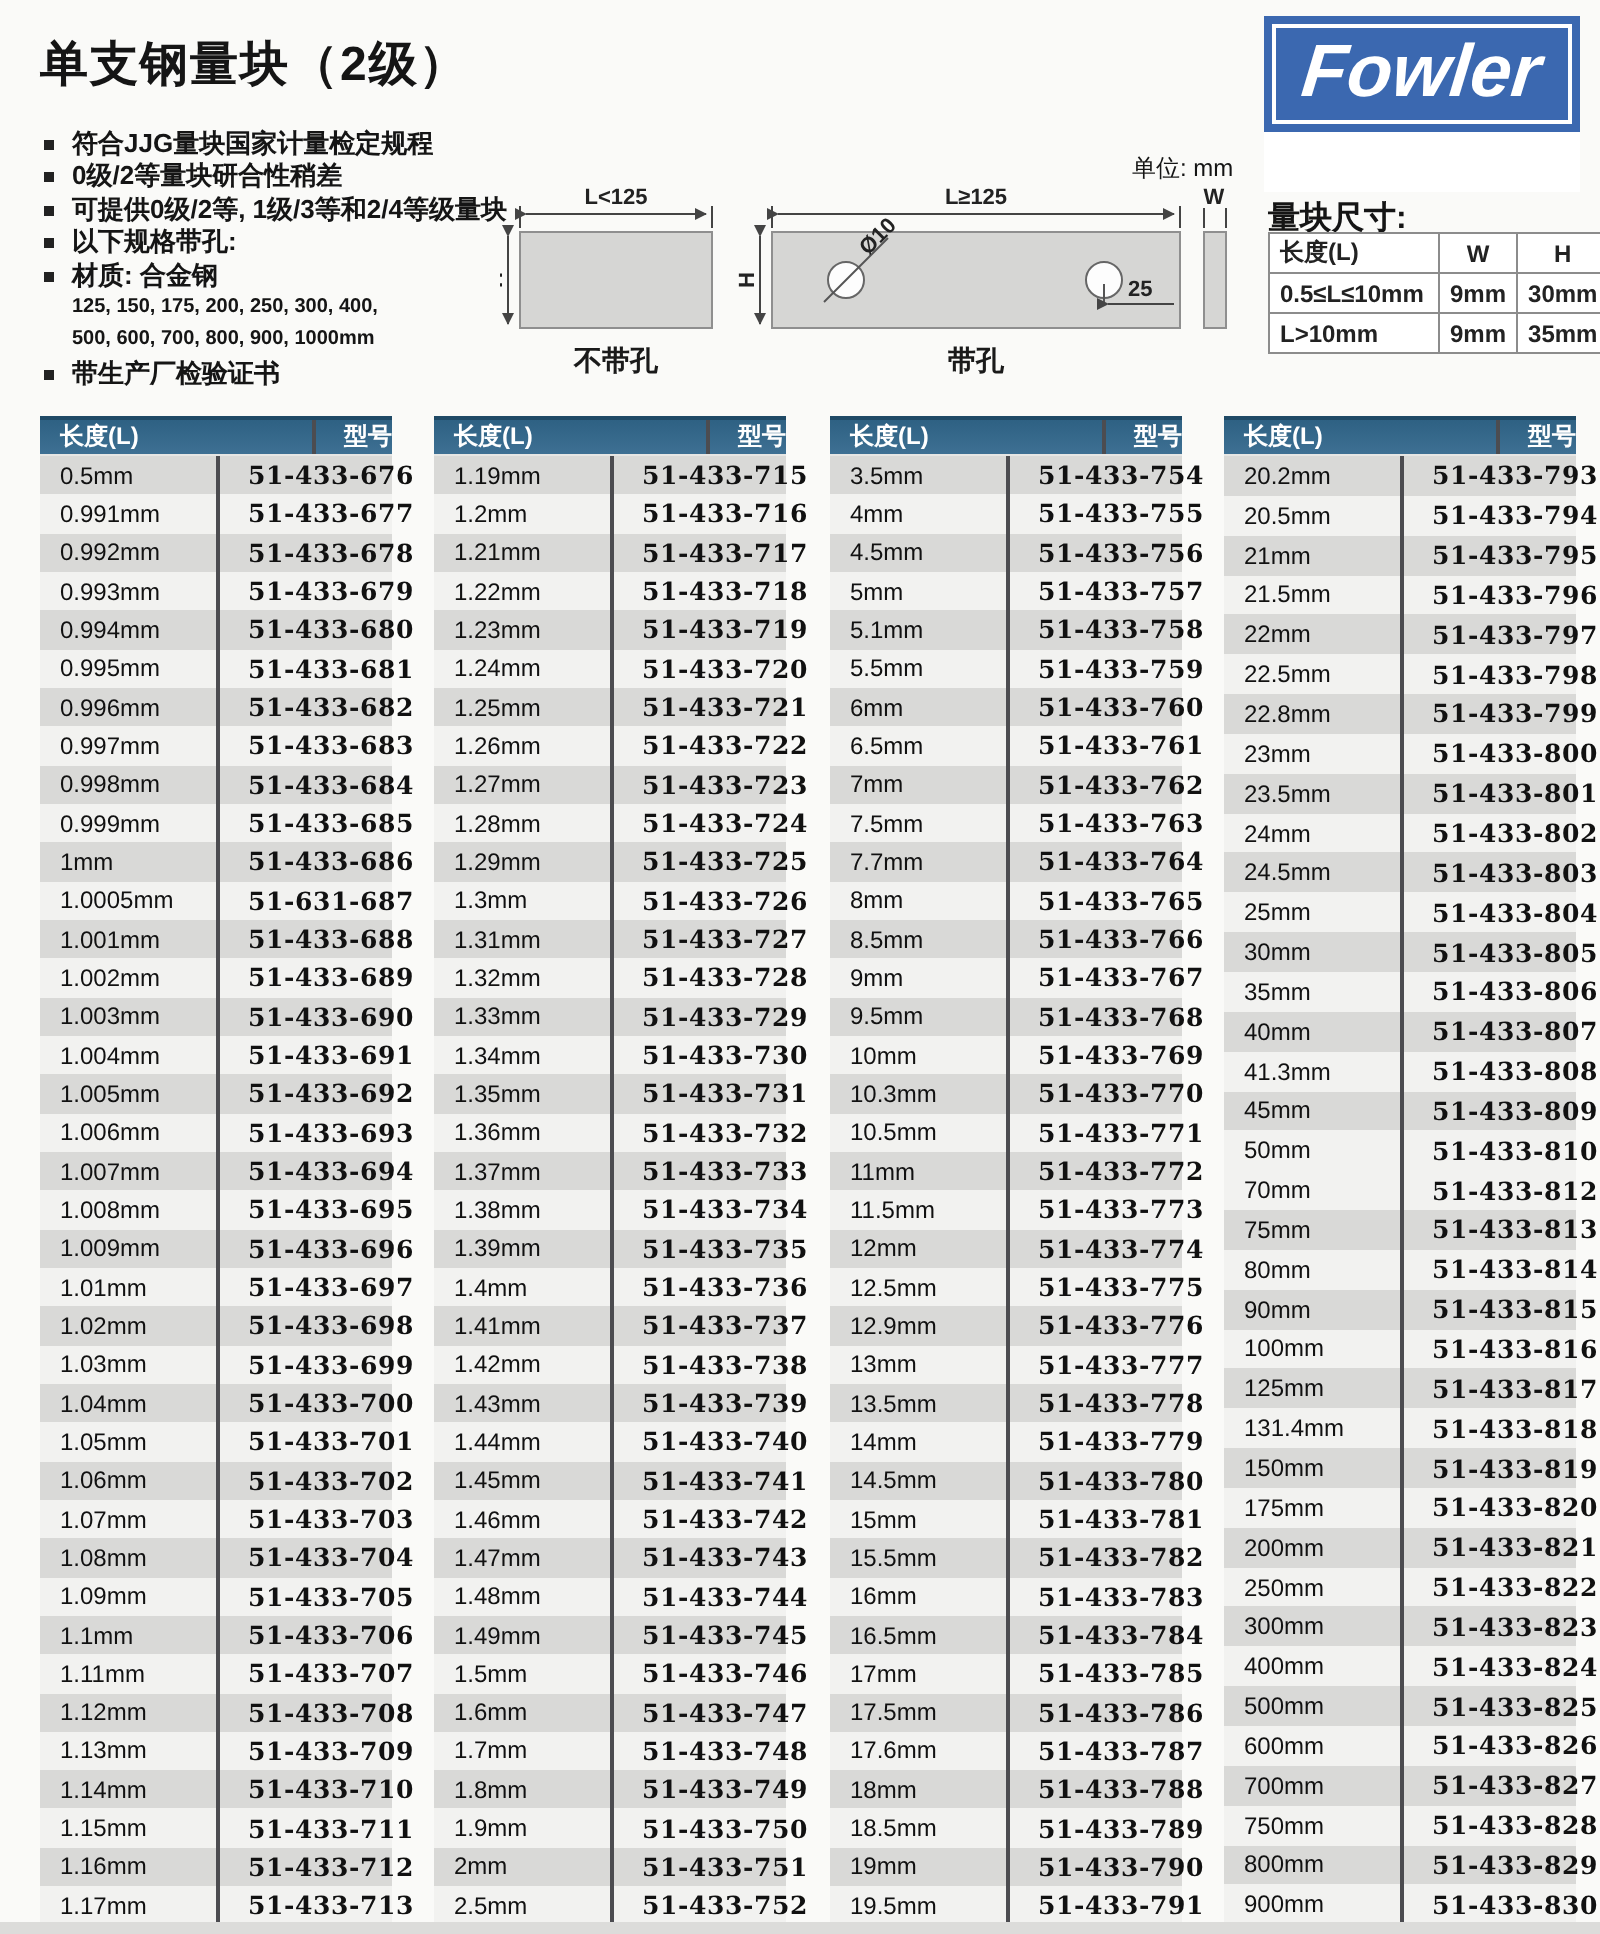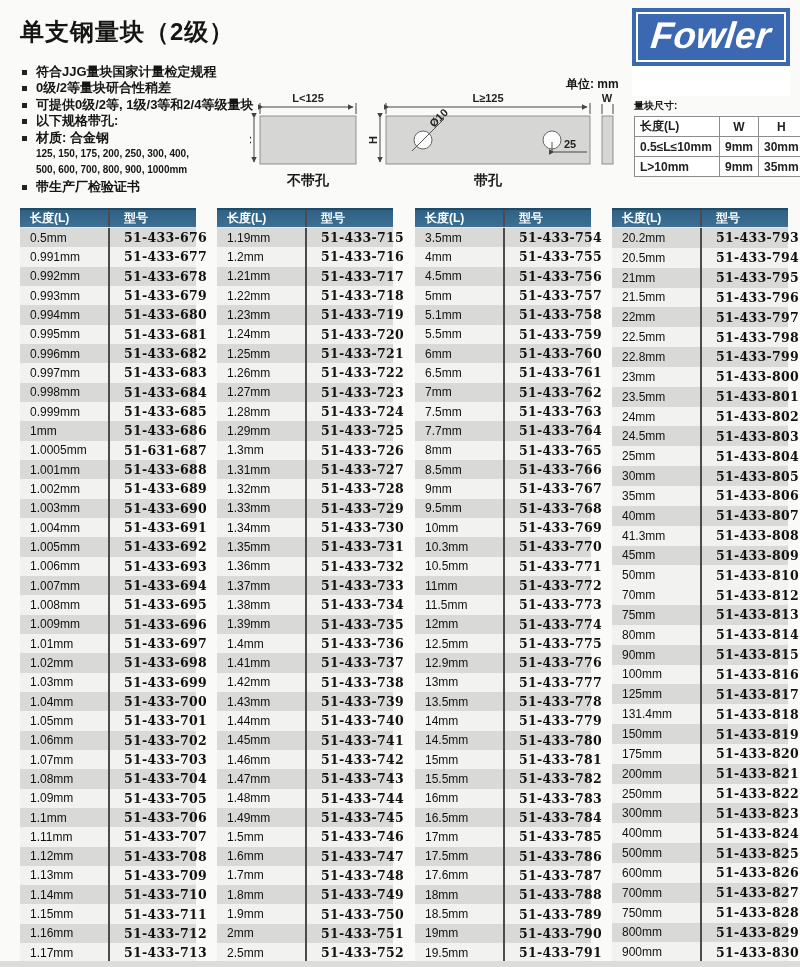--- a/index.html
+++ b/index.html
@@ -24,40 +24,40 @@
     font-size:37px; line-height:1; transform:skewX(-6deg); padding-bottom:3px;
   }
   .logo-under { position:absolute; left:632px; top:66px; width:158px; height:30px; background:#ffffff; }
   
   .features { position:absolute; left:22px; top:64px; width:250px; }
   .feat { position:relative; padding-left:14px; font-size:13px; font-weight:bold; line-height:16.4px; white-space:nowrap; }
   .feat .bullet { position:absolute; left:0; top:6px; width:5px; height:5px; background:#222; }
   .feat-sub { padding-left:14px; font-size:10px; font-weight:bold; line-height:16.4px; white-space:nowrap; }
   
   .diagram { position:absolute; left:250px; top:86px; }
-  .unit-label { position:absolute; left:566px; top:76px; font-size:12px; font-weight:bold; }
+  .unit-label { position:absolute; left:566px; top:76px; font-size:12px; font-weight:normal; }
   
-  .size-caption { position:absolute; left:634px; top:99px; font-size:10px; font-weight:bold; }
+  .size-caption { position:absolute; left:634px; top:99px; font-size:16px; font-weight:bold; }
   .size-table { position:absolute; left:634px; top:116px; border-collapse:collapse; background:#fff; }
   .size-table td, .size-table th {
     border:1px solid #8c8c8c; font-size:12px; font-weight:bold; color:#222;
     padding:1px 5px; height:17px; background:#fff; text-align:center; white-space:nowrap;
   }
   .size-table .c-len { text-align:left; min-width:74px; }
   
   .ptable { position:absolute; top:208px; width:176px; height:748px; }
   .phead {
     height:20px; box-sizing:border-box;
     background:linear-gradient(#2e6183,#3e7093);
     border-top:2px solid #1f4a66; border-bottom:1px solid #e6e6e4;
     display:grid; grid-template-columns:88px 1fr; align-items:center;
     color:#fff; font-size:12px; font-weight:bold;
   }
   .phead .h1 { padding-left:10px; }
-  .phead .h2 { padding-left:14px; border-left:2px solid #4c4c50; height:100%; display:flex; align-items:center; box-sizing:border-box; }
+  .phead .h2 { padding-left:14px; border-left:2px solid #4c4c50; height:100%; display:flex; align-items:center; box-sizing:border-box;margin-left:48px; }
   .pbody { display:flex; flex-direction:column; height:754px; }
   .prow { flex:1; display:grid; grid-template-columns:88px 1fr; align-items:center; }
   .prow.odd  { background:#d9d9d7; }
   .prow.even { background:#f2f2f0; }
   .prow .len { padding-left:10px; font-size:12px; color:#111; white-space:nowrap; }
   .prow .model {
     padding-left:14px; height:100%; box-sizing:border-box;
     display:flex; align-items:center;
     border-left:2px solid #4c4c50;
     font-family:"DejaVu Serif", serif; font-weight:bold; font-size:12.5px;

